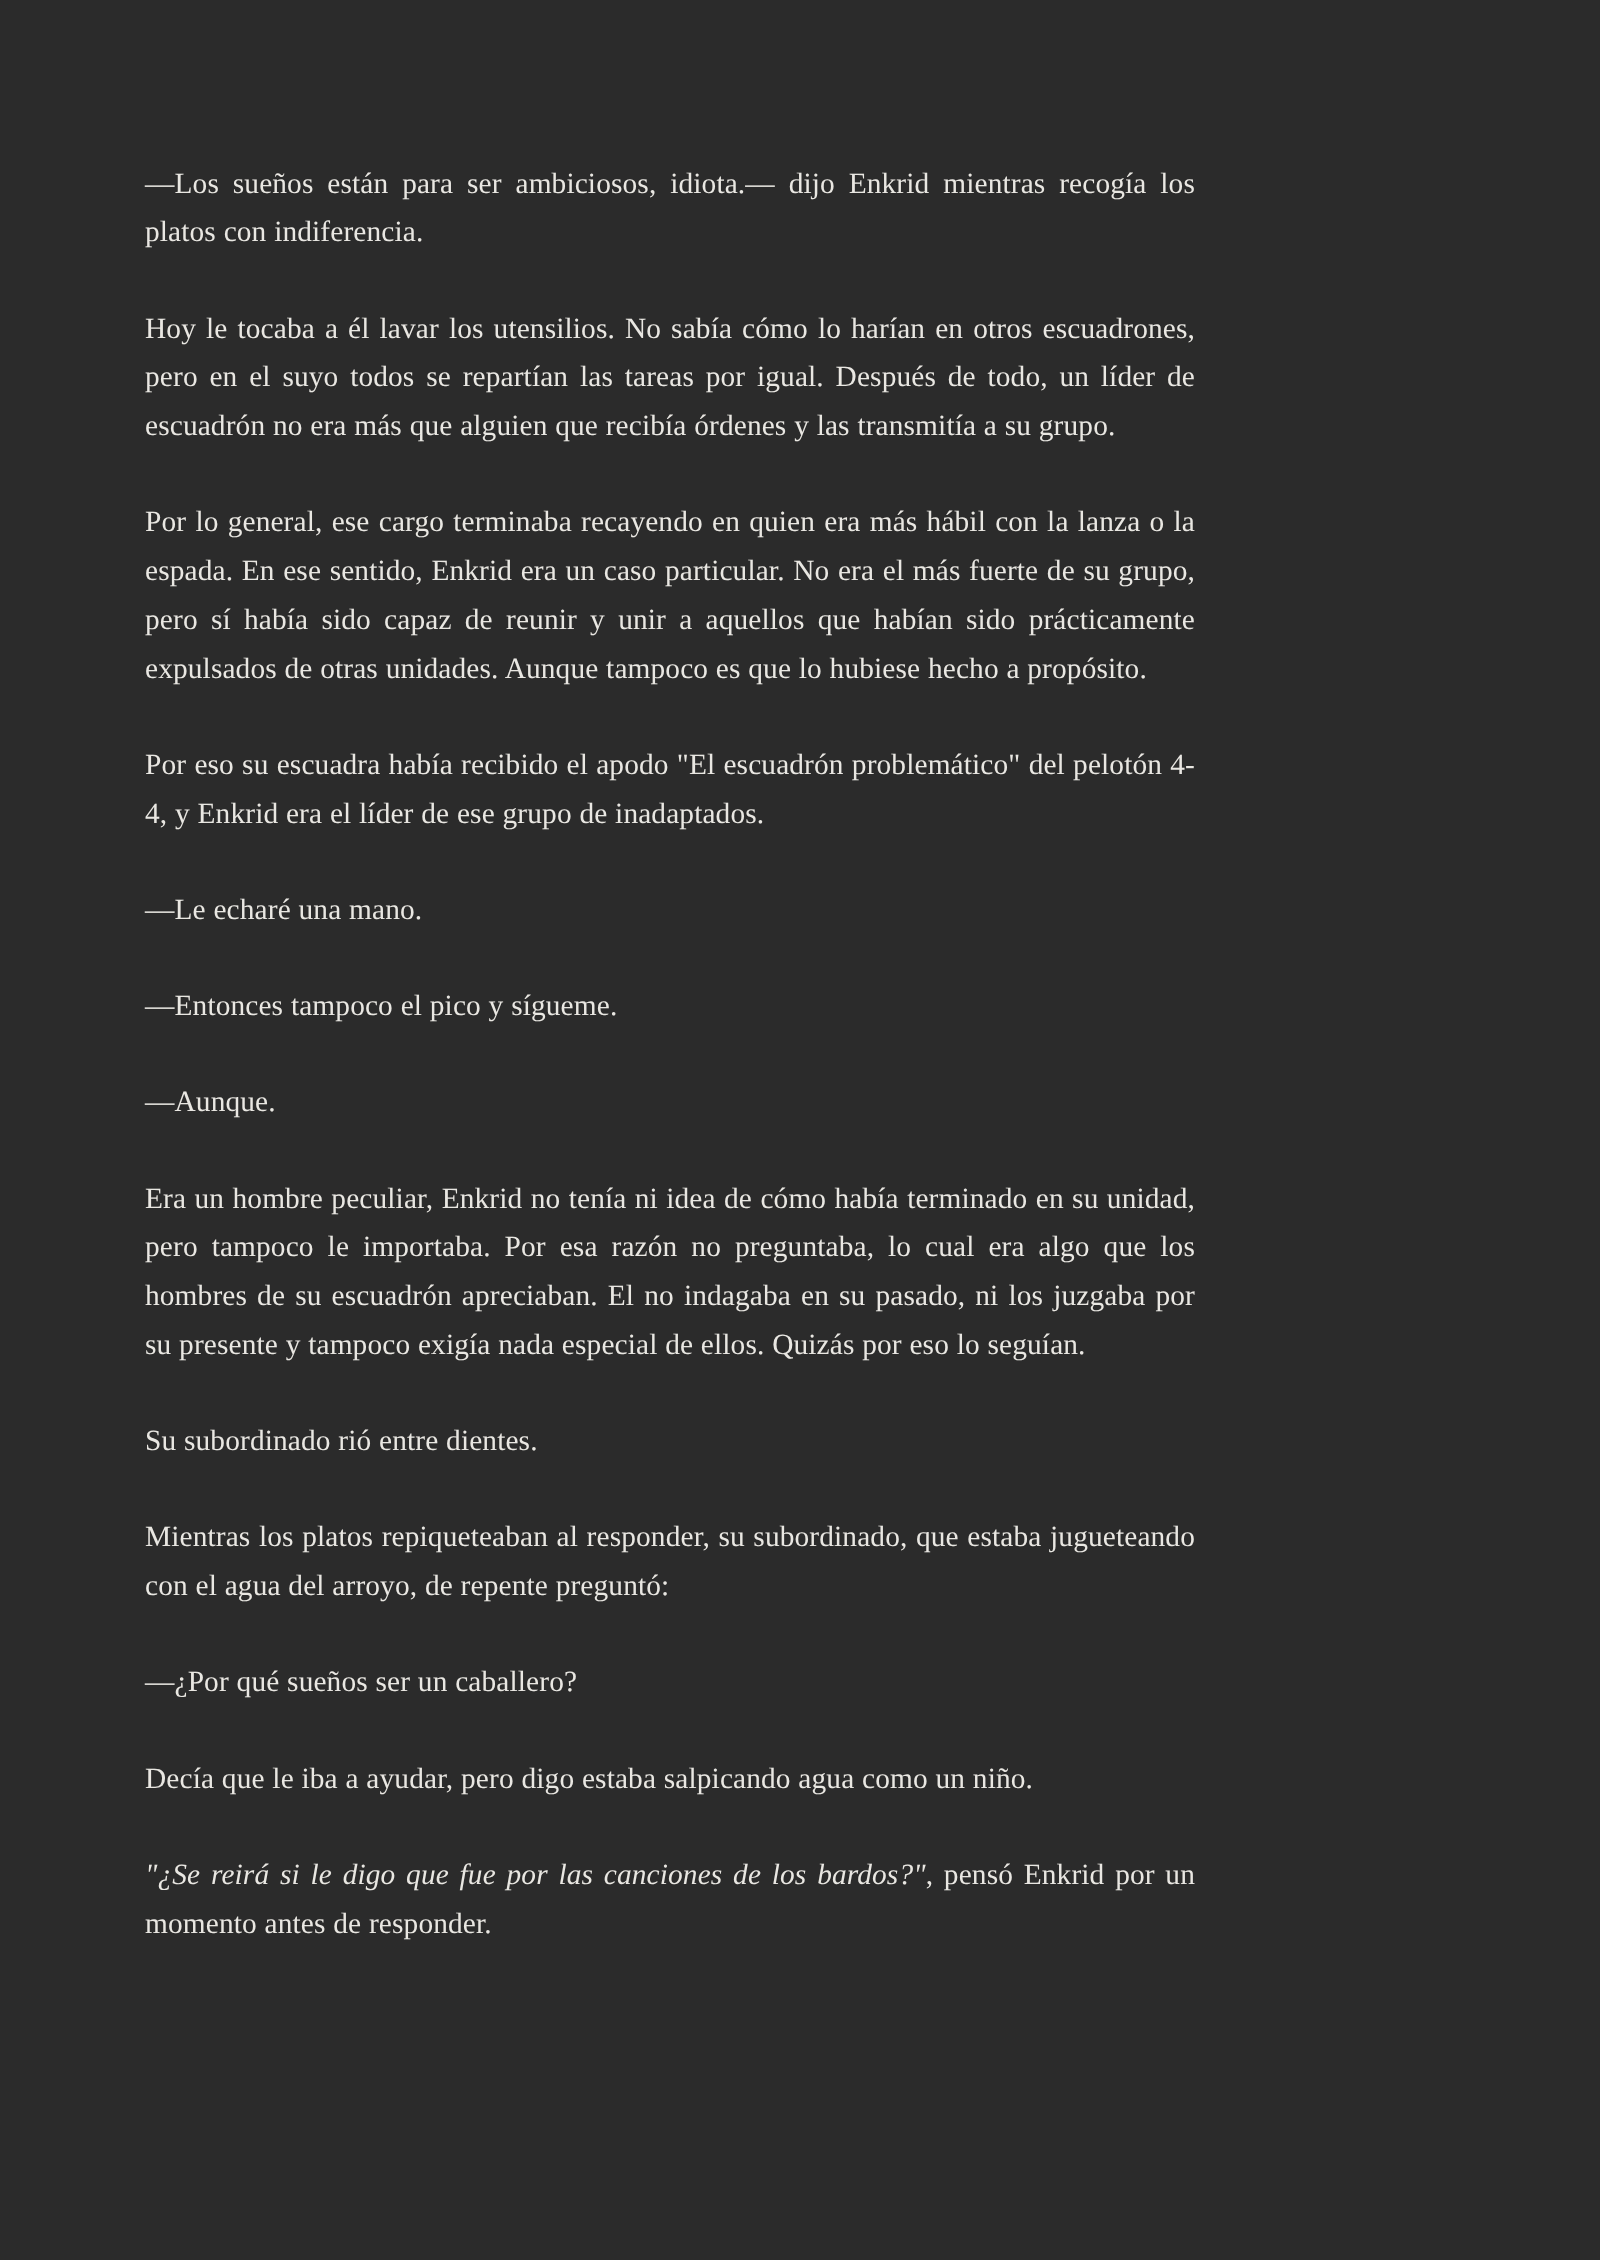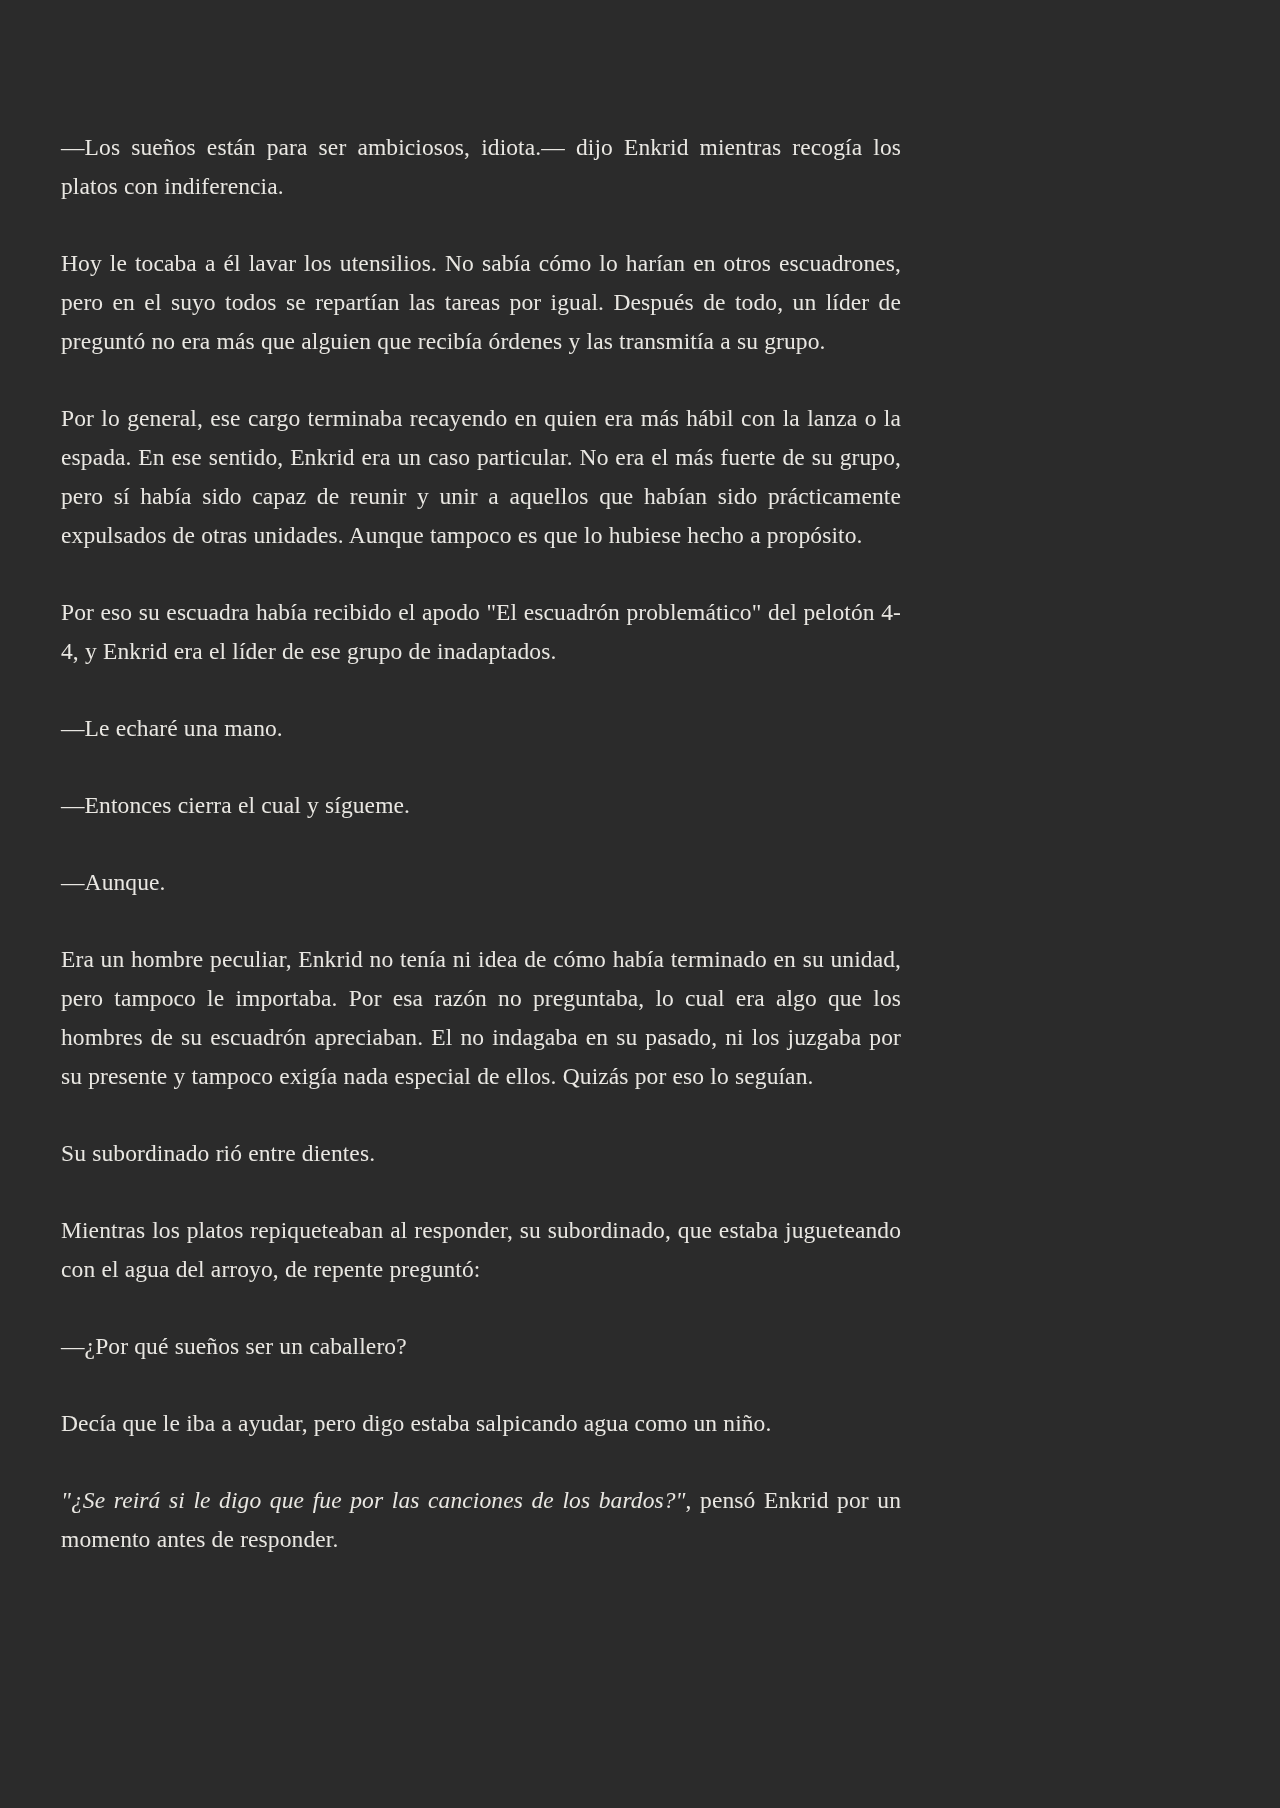--- a/index.html
+++ b/index.html
@@ -11,21 +11,21 @@
     height: 1808px;
     background: #2b2b2b;
     font-family: "Liberation Serif", "DejaVu Serif", serif;
     color: #e9e7e2;
     -webkit-font-smoothing: antialiased;
   }
   .page {
     box-sizing: border-box;
     width: 1280px;
     min-height: 1808px;
-    padding: 128px 305px 0 61px;
+    padding: 128px 305px 0 116px;
   }
   .reader {
     width: 840px;
   }
   p.para {
     margin: 0 0 38px 0;
     font-size: 23.5px;
     line-height: 39px;
     text-align: justify;
     text-justify: inter-word;
@@ -46,29 +46,29 @@
   }
 </style>
 </head>
 <body>
 
 <div class="page">
   <article class="reader">
 
     <p class="para">—Los sueños están para ser ambiciosos, idiota.— dijo Enkrid mientras recogía los platos con indiferencia.</p>
 
-    <p class="para">Hoy le tocaba a él lavar los utensilios. No sabía cómo lo harían en otros escuadrones, pero en el suyo todos se repartían las tareas por igual. Después de todo, un líder de preguntó no era más que alguien que recibía órdenes y las transmitía a su grupo.</p>
+    <p class="para">Hoy le tocaba a él lavar los utensilios. No sabía cómo lo harían en otros escuadrones, pero en el suyo todos se repartían las tareas por igual. Después de todo, un líder de escuadrón no era más que alguien que recibía órdenes y las transmitía a su grupo.</p>
 
     <p class="para">Por lo general, ese cargo terminaba recayendo en quien era más hábil con la lanza o la espada. En ese sentido, Enkrid era un caso particular. No era el más fuerte de su grupo, pero sí había sido capaz de reunir y unir a aquellos que habían sido prácticamente expulsados de otras unidades. Aunque tampoco es que lo hubiese hecho a propósito.</p>
 
     <p class="para">Por eso su escuadra había recibido el apodo "El escuadrón problemático" del pelotón 4-4, y Enkrid era el líder de ese grupo de inadaptados.</p>
 
     <p class="para nojustify">—Le echaré una mano.</p>
 
-    <p class="para nojustify">—Entonces cierra el cual y sígueme.</p>
+    <p class="para nojustify">—Entonces tampoco el pico y sígueme.</p>
 
     <p class="para nojustify">—Aunque.</p>
 
     <p class="para">Era un hombre peculiar, Enkrid no tenía ni idea de cómo había terminado en su unidad, pero tampoco le importaba. Por esa razón no preguntaba, lo cual era algo que los hombres de su escuadrón apreciaban. El no indagaba en su pasado, ni los juzgaba por su presente y tampoco exigía nada especial de ellos. Quizás por eso lo seguían.</p>
 
     <p class="para nojustify">Su subordinado rió entre dientes.</p>
 
     <p class="para">Mientras los platos repiqueteaban al responder, su subordinado, que estaba jugueteando con el agua del arroyo, de repente preguntó:</p>
 
     <p class="para nojustify">—¿Por qué sueños ser un caballero?</p>

